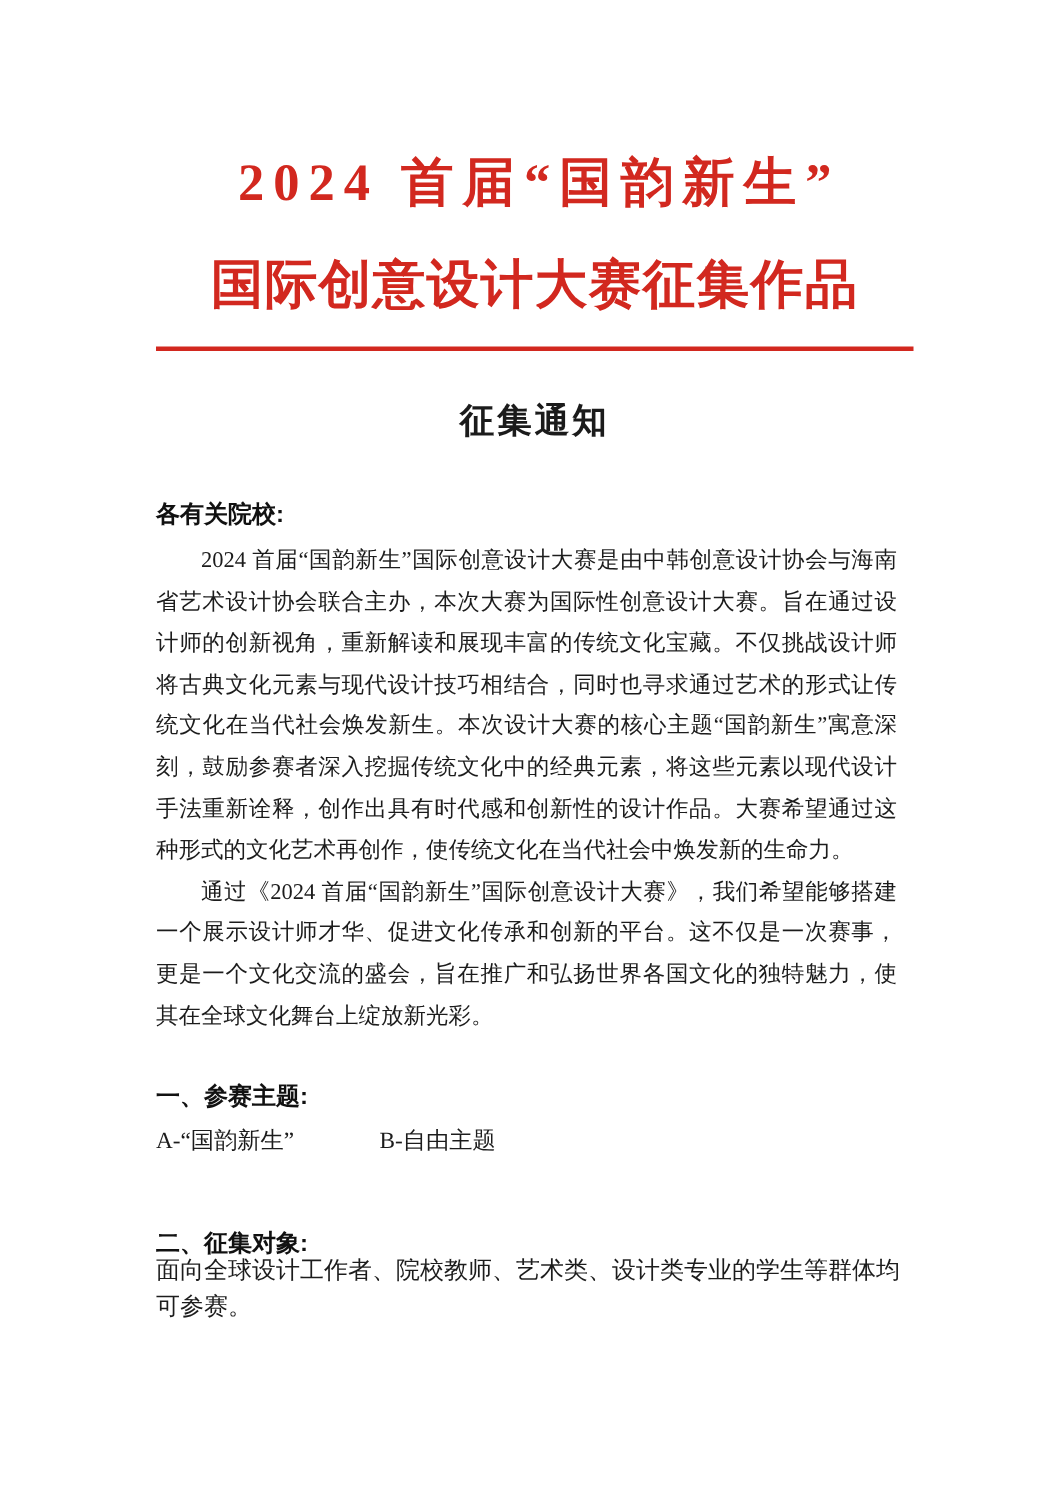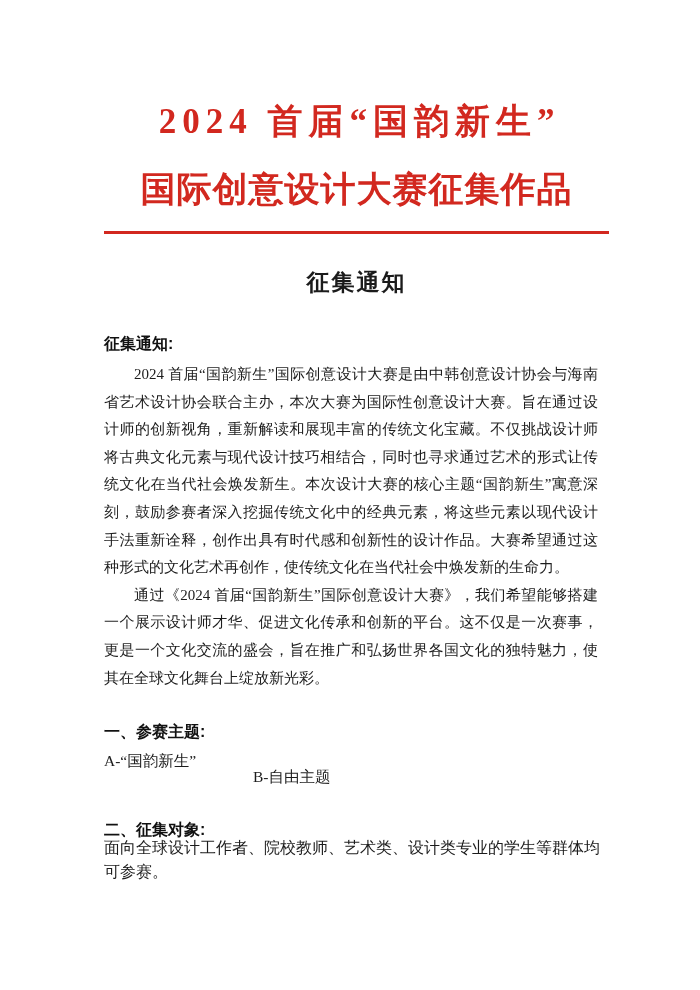--- a/index.html
+++ b/index.html
@@ -28,21 +28,21 @@
   }
   #title-line1{top:100px;letter-spacing:6px;padding-left:6px;box-sizing:border-box;}
   #title-line2{top:168px;letter-spacing:1px;}
   .red-rule{
     position:absolute;top:231px;left:104px;width:505px;height:3px;
     background:var(--red);
   }
   .notice-heading{
     position:absolute;top:266px;left:104px;width:505px;
     text-align:center;
-    font-family:Liberation Sans, sans-serif;
+    font-family:Liberation Mono, monospace;
     font-weight:700;
     font-size:23px;line-height:32px;
     color:var(--ink);
     letter-spacing:2px;
   }
   .salutation{
     position:absolute;top:333px;left:104px;
     font-family:var(--sans);
     font-weight:700;
     font-size:16px;line-height:22px;
@@ -65,42 +65,42 @@
   }
   #section1-heading{top:721px;}
   #section2-heading{top:819px;}
   .themes-row{
     position:absolute;top:750px;left:104px;width:494px;height:22px;
     font-family:Liberation Serif, serif;
     font-size:15.5px;line-height:22px;
     color:#1c1c1c;
   }
   .themes-row .theme-a{position:absolute;left:0;top:0;white-space:nowrap;}
-  .themes-row .theme-b{position:absolute;left:149px;top:16px;white-space:nowrap;}
+  .themes-row .theme-b{position:absolute;left:149px;top:0;white-space:nowrap;}
   .eligibility{
     position:absolute;top:836px;left:104px;width:510px;
     font-family:var(--serif);
     font-size:16px;line-height:24px;
     color:#1c1c1c;
   }
 </style>
 </head>
 <body>
 
 <div class="page">
 
   <div class="title-line" id="title-line1">2024 首届“国韵新生”</div>
 
   <div class="title-line" id="title-line2">国际创意设计大赛征集作品</div>
 
   <div class="red-rule"></div>
 
   <div class="notice-heading">征集通知</div>
 
-  <div class="salutation">征集通知:</div>
+  <div class="salutation">各有关院校:</div>
 
   <div class="body-text">
     <p>2024 首届“国韵新生”国际创意设计大赛是由中韩创意设计协会与海南省艺术设计协会联合主办，本次大赛为国际性创意设计大赛。旨在通过设计师的创新视角，重新解读和展现丰富的传统文化宝藏。不仅挑战设计师将古典文化元素与现代设计技巧相结合，同时也寻求通过艺术的形式让传统文化在当代社会焕发新生。本次设计大赛的核心主题“国韵新生”寓意深刻，鼓励参赛者深入挖掘传统文化中的经典元素，将这些元素以现代设计手法重新诠释，创作出具有时代感和创新性的设计作品。大赛希望通过这种形式的文化艺术再创作，使传统文化在当代社会中焕发新的生命力。</p>
     <p>通过《2024 首届“国韵新生”国际创意设计大赛》，我们希望能够搭建一个展示设计师才华、促进文化传承和创新的平台。这不仅是一次赛事，更是一个文化交流的盛会，旨在推广和弘扬世界各国文化的独特魅力，使其在全球文化舞台上绽放新光彩。</p>
   </div>
 
   <div class="section-heading" id="section1-heading">一、参赛主题:</div>
 
   <div class="themes-row">
     <span class="theme-a">A-“国韵新生”</span>

